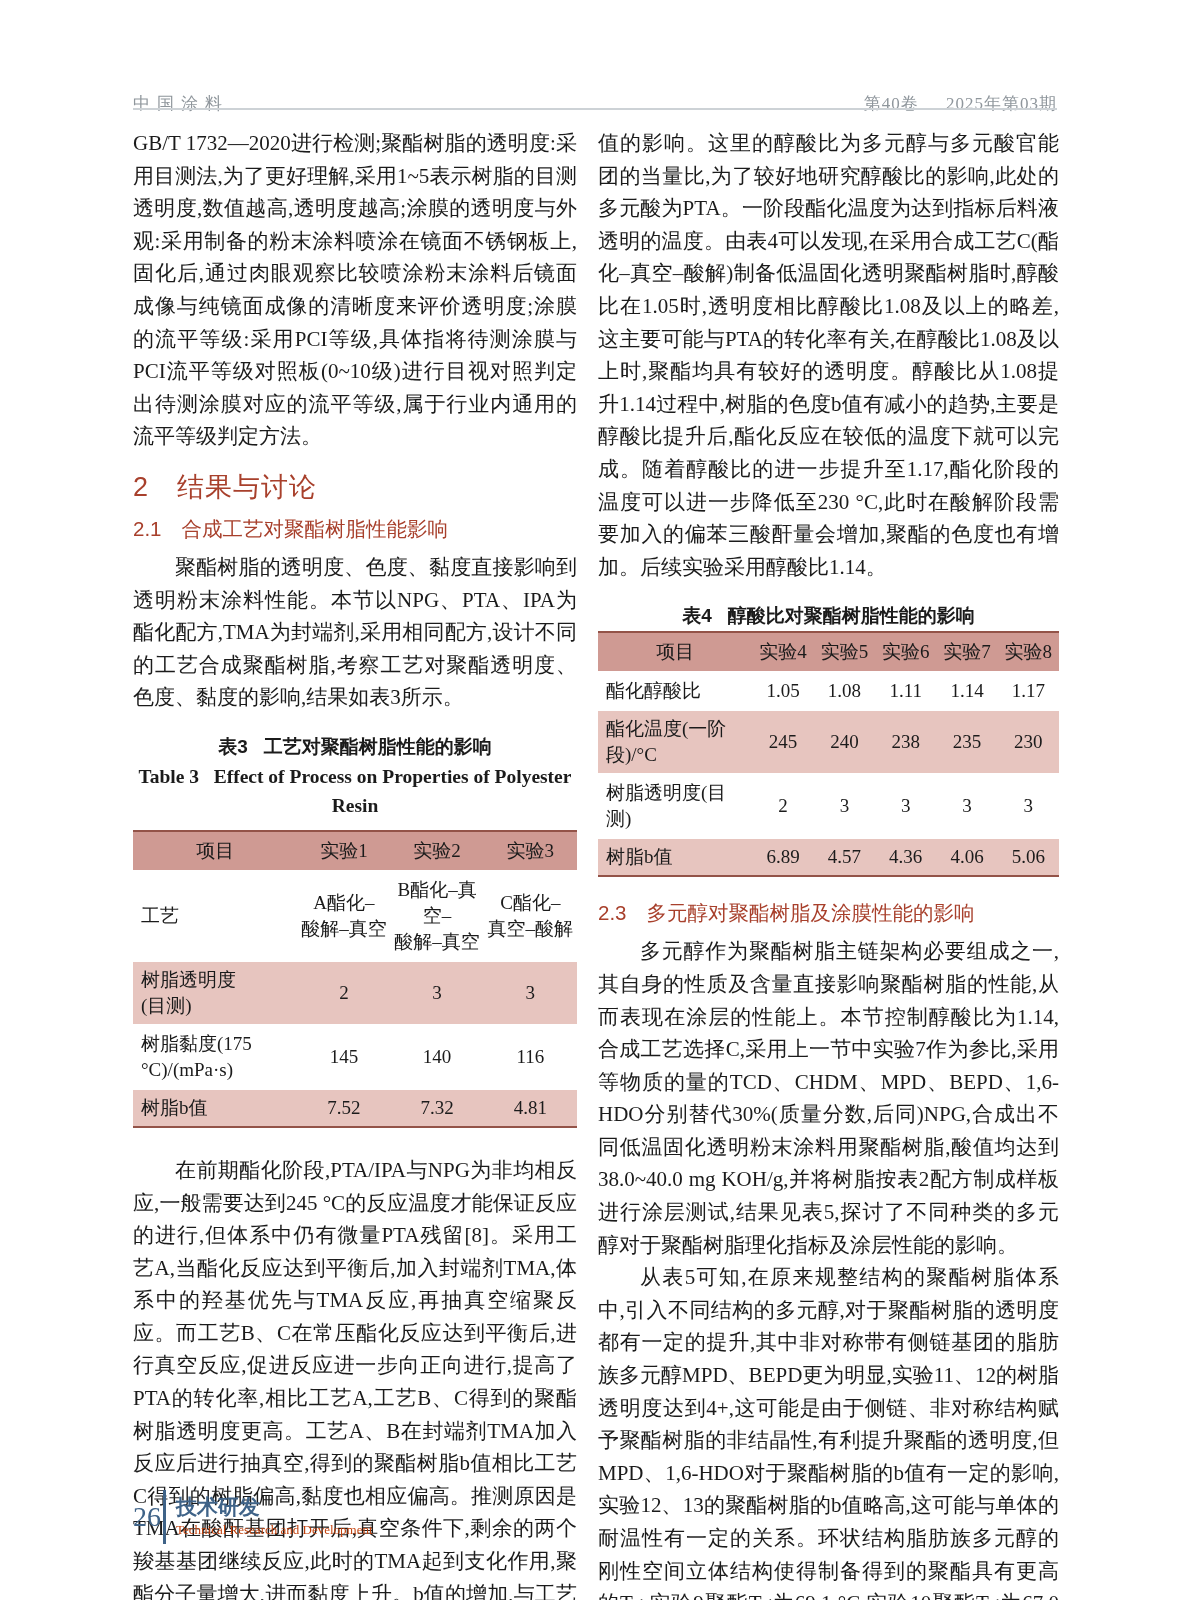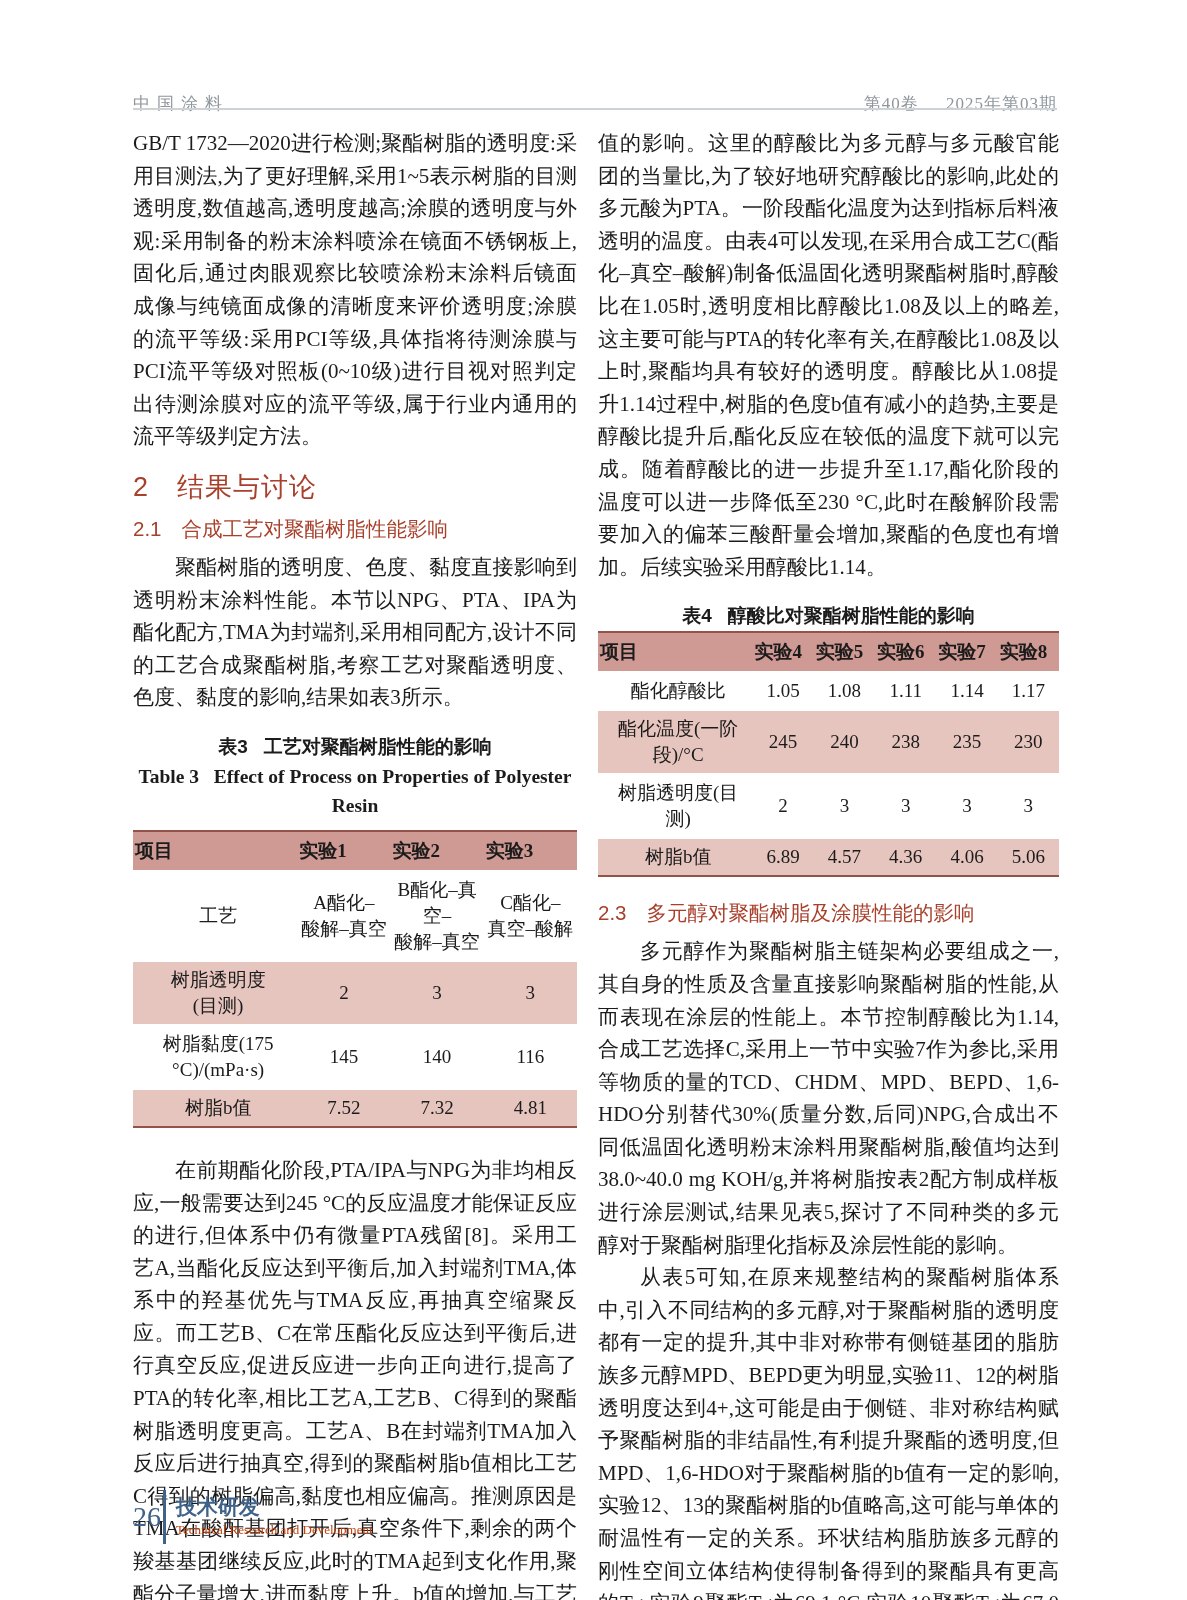--- a/index.html
+++ b/index.html
@@ -60,28 +60,28 @@
     font-family:"Liberation Serif", serif;
     font-weight:bold;font-size:19.5px;text-align:center;
     margin:2px 0 10px 0;white-space:pre-wrap;line-height:29px;
   }
   table.data-table{
     width:100%;border-collapse:collapse;
     font-size:19px;line-height:26px;
     border-top:2px solid #935348;border-bottom:2px solid #935348;
   }
   table.data-table th{
-    background:#cf9a93;font-weight:bold;
-    padding:6px 2px;text-align:left;
+    background:#cf9a93;font-weight:normal;
+    padding:6px 2px;text-align:center;
   }
   table.data-table td{
     padding:5px 2px;text-align:center;vertical-align:middle;
     white-space:pre-line;border-top:2px solid #ffffff;
   }
-  table.data-table td.cell-label{text-align:center;padding-left:8px;}
+  table.data-table td.cell-label{text-align:left;padding-left:8px;}
   table.data-table tr.row-pink td{background:#e7c5bf;}
   table.data-table tr.row-white td{background:#ffffff;}
   #table3-host col.c0{width:37%;}
   #table3-host col.cv{width:21%;}
   #table4-host col.c0{width:33.5%;}
   #table4-host col.cv{width:13.3%;}
   
   .page-footer{
     position:absolute;left:133px;top:1490px;
     display:flex;align-items:center;

